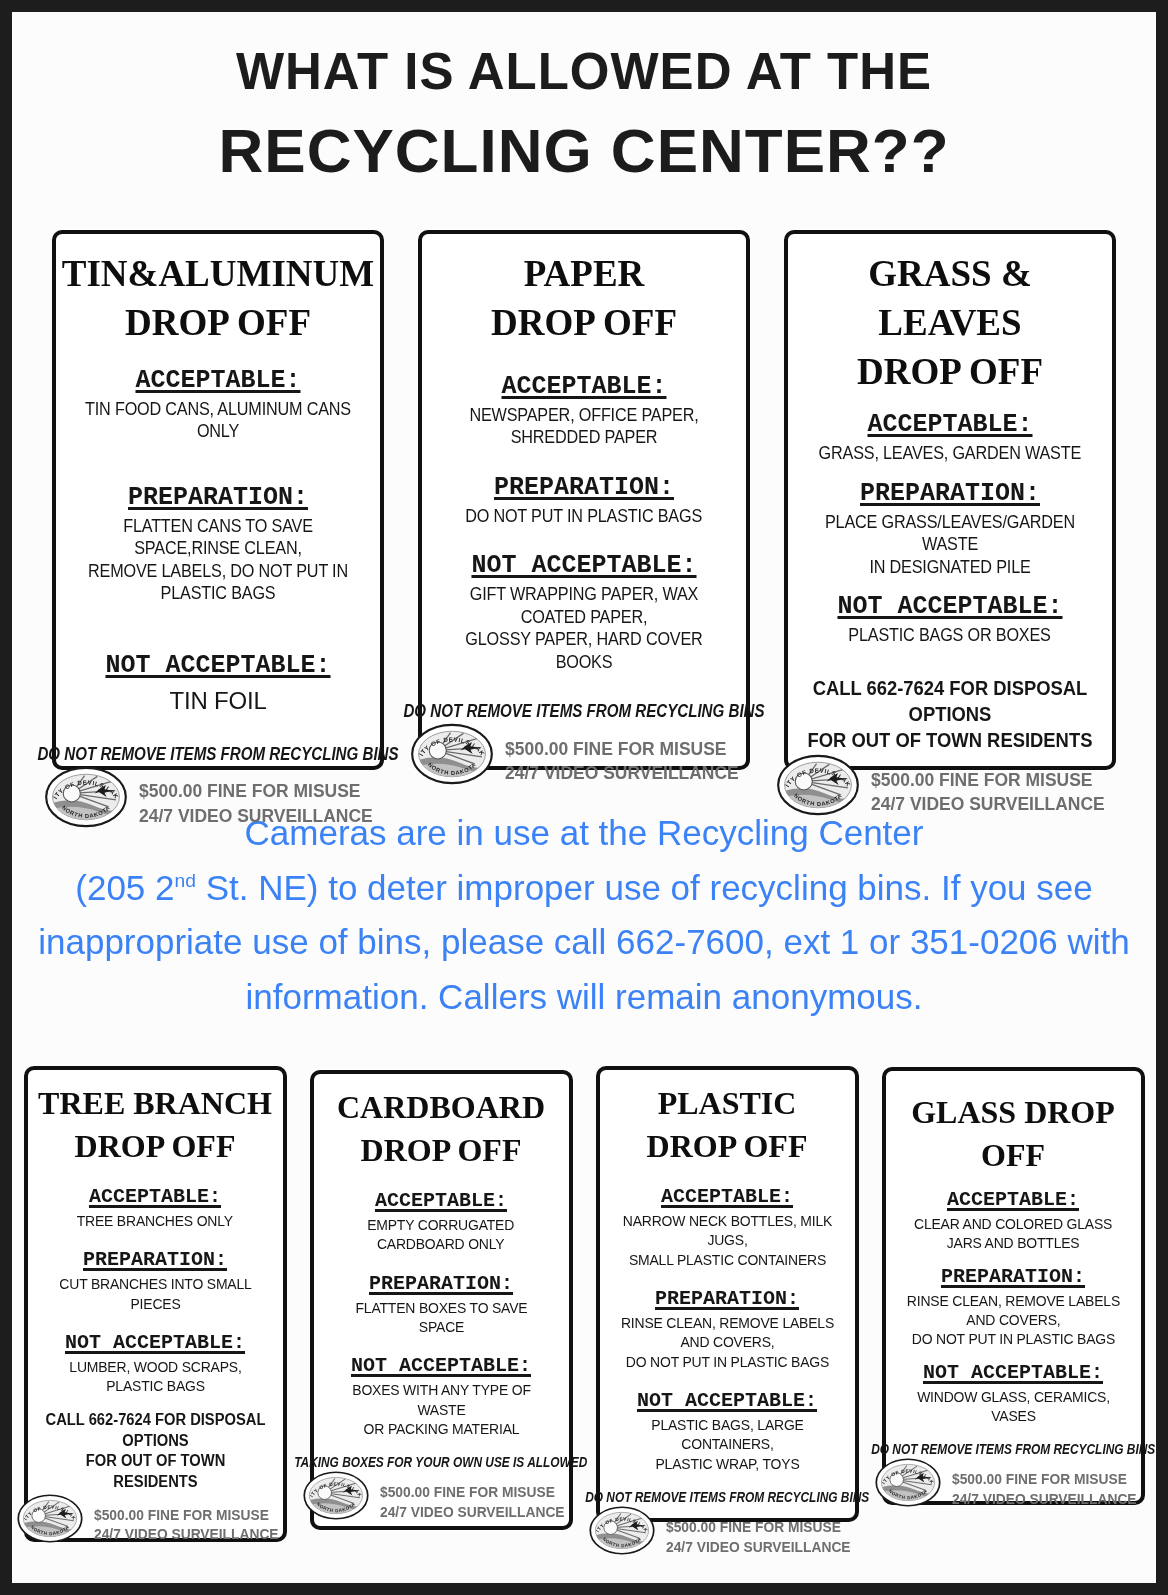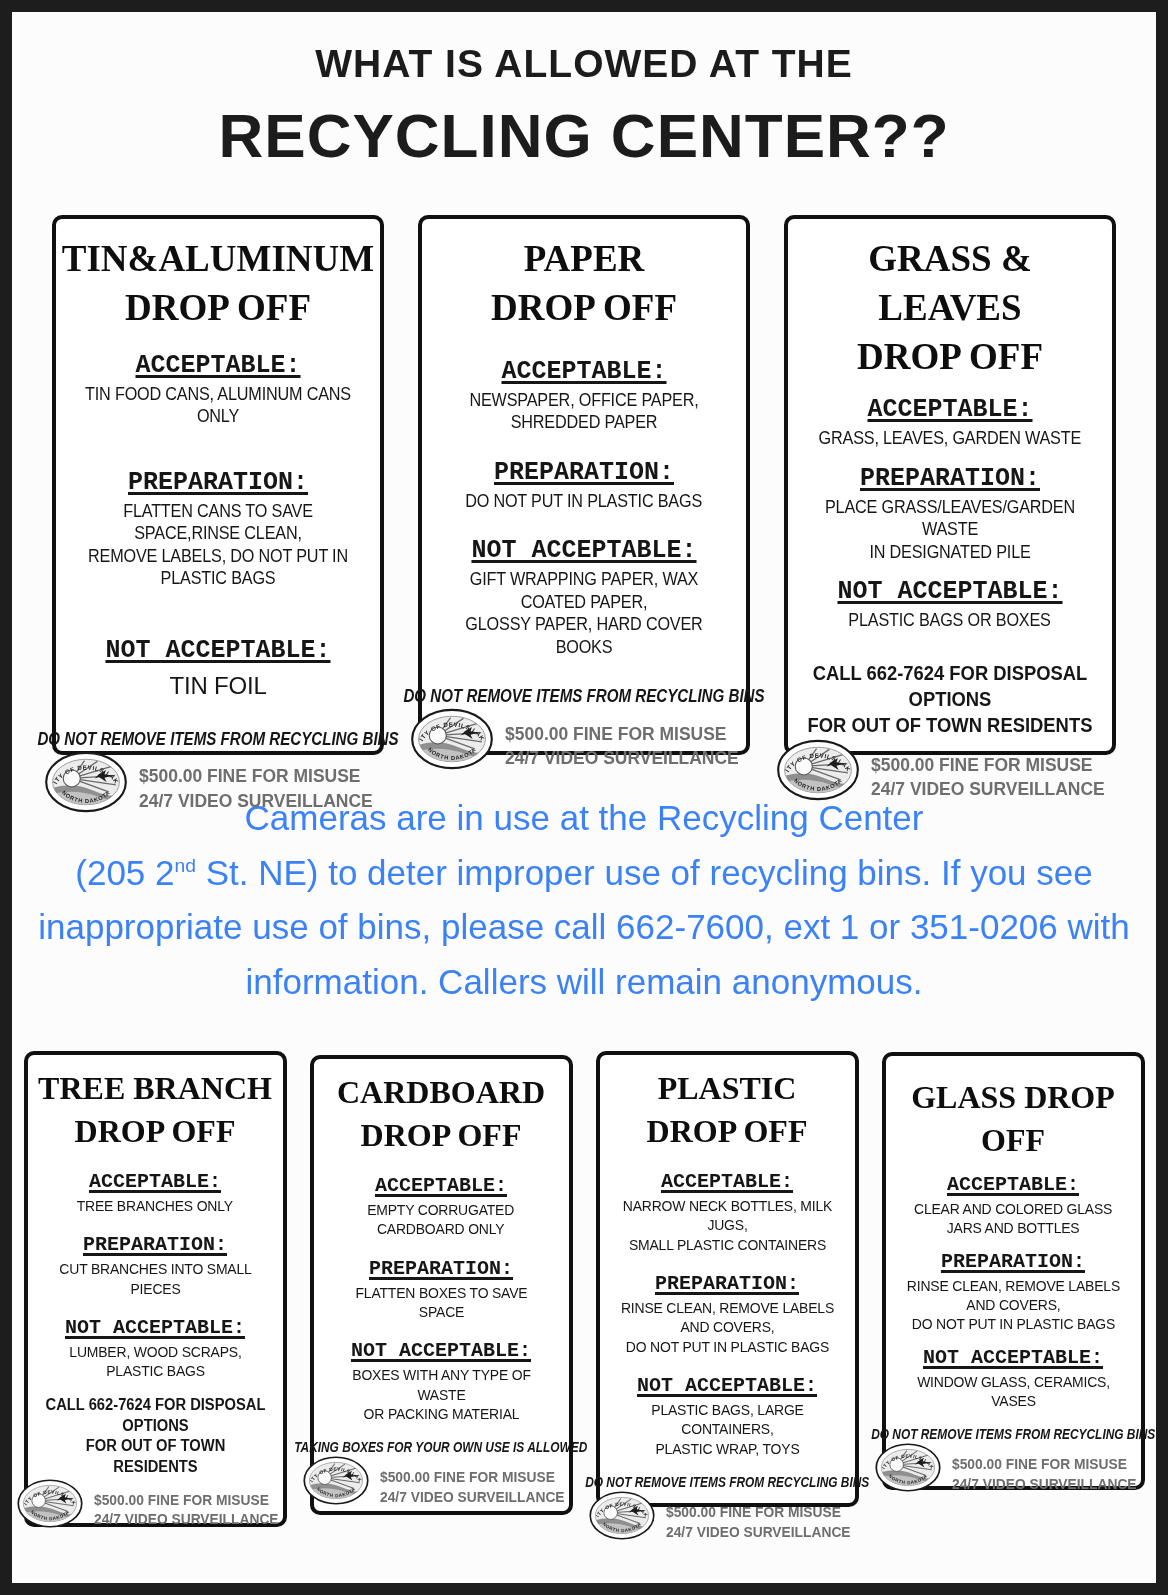--- a/index.html
+++ b/index.html
@@ -7,21 +7,21 @@
     width:1168px;height:1595px;
     box-sizing:border-box;
     border:12px solid #1d1d1d;
     background:#fcfcfc;
     font-family:"Liberation Sans",sans-serif;
     color:#161616;
     overflow:hidden;
   }
   
   .header{text-align:center;margin-top:30px}
-  .h1{font-size:39px;font-weight:800;letter-spacing:1px;color:#1c1c1c}
+  .h1{font-size:51px;font-weight:800;letter-spacing:1px;color:#1c1c1c}
   .h2{font-size:62px;font-weight:800;letter-spacing:1px;margin-top:14px;color:#1c1c1c}
 
   
   .row{display:flex;justify-content:center;align-items:flex-start}
   .row.top{gap:34px;margin-top:44px}
   .row.bottom{gap:23px;margin-top:42px}
 
   .sign{
     border:4px solid #101010;border-radius:10px;background:#fff;
     display:flex;flex-direction:column;align-items:center;text-align:center;

